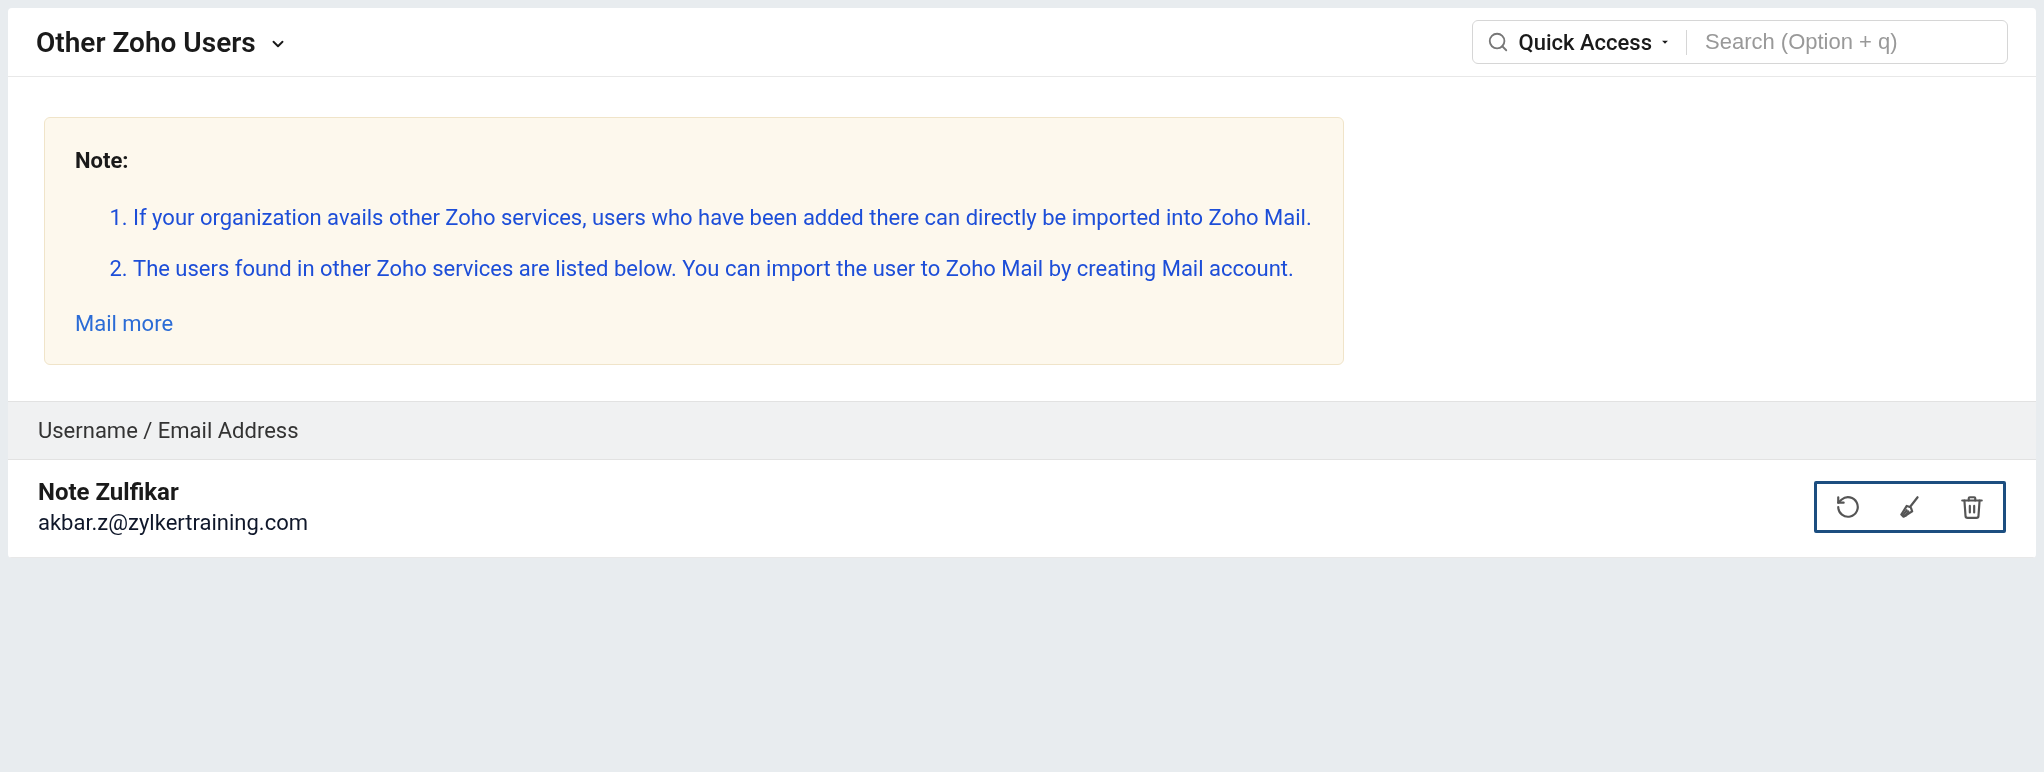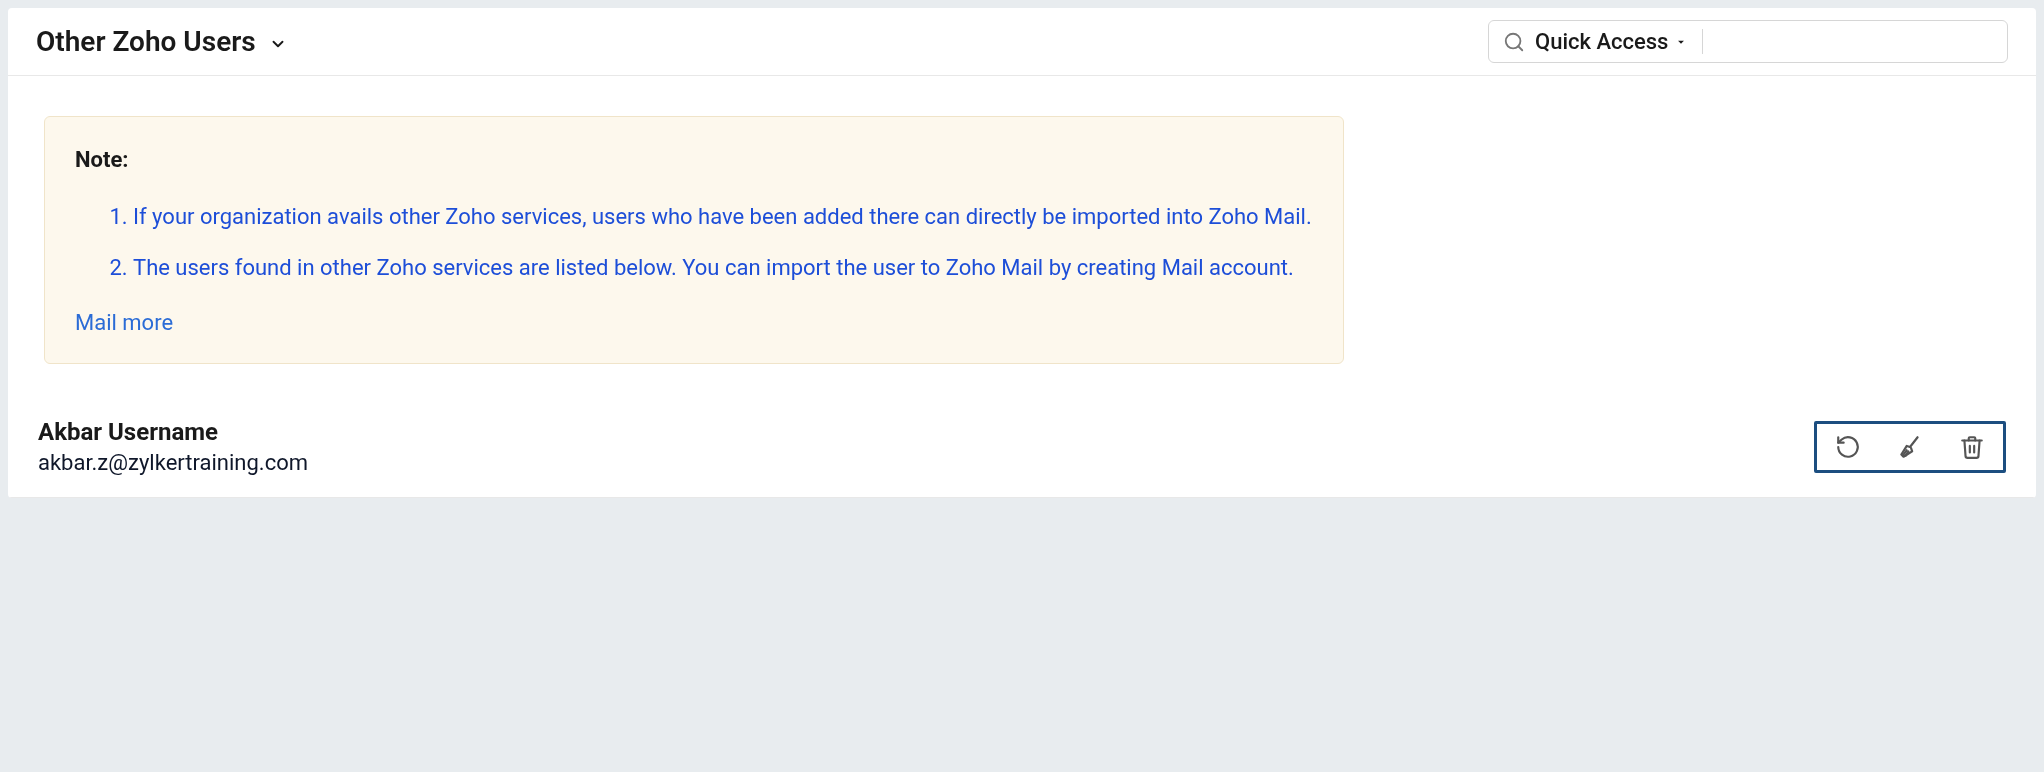--- a/index.html
+++ b/index.html
@@ -186,38 +186,40 @@
       <svg class="search-icon" viewBox="0 0 24 24" fill="none" stroke="currentColor" stroke-width="2" stroke-linecap="round" stroke-linejoin="round">
         <circle cx="11" cy="11" r="8"></circle>
         <line x1="21" y1="21" x2="16.65" y2="16.65"></line>
       </svg>
       <div class="quick-access">
         <span>Quick Access</span>
         <svg class="caret-down" viewBox="0 0 24 24" fill="currentColor">
           <path d="M7 10l5 5 5-5z"></path>
         </svg>
       </div>
+      <input class="search-input" type="text" placeholder="Search (Option + q)" style="">
     </div>
   </div>
 
   <div class="note-section">
     <div class="note-box">
       <div class="note-label">Note:</div>
       <ol class="note-list">
         <li>If your organization avails other Zoho services, users who have been added there can directly be imported into Zoho Mail.</li>
         <li>The users found in other Zoho services are listed below. You can import the user to Zoho Mail by creating Mail account.</li>
       </ol>
       <a class="learn-more">Mail more</a>
     </div>
   </div>
 
+  <div class="table-header">Username / Email Address</div>
 
   <div class="user-row">
     <div class="user-info">
-      <div class="user-name">Akbar Username</div>
+      <div class="user-name">Note Zulfikar</div>
       <div class="user-email">akbar.z@zylkertraining.com</div>
     </div>
     <div class="actions">
       <button class="action-btn">
         <svg class="action-icon" viewBox="0 0 24 24" fill="none" stroke="currentColor" stroke-width="2" stroke-linecap="round" stroke-linejoin="round">
           <path d="M3 12a9 9 0 1 0 3.2-6.9L3 8"></path>
           <polyline points="3 3 3 8 8 8"></polyline>
         </svg>
       </button>
       <button class="action-btn">

